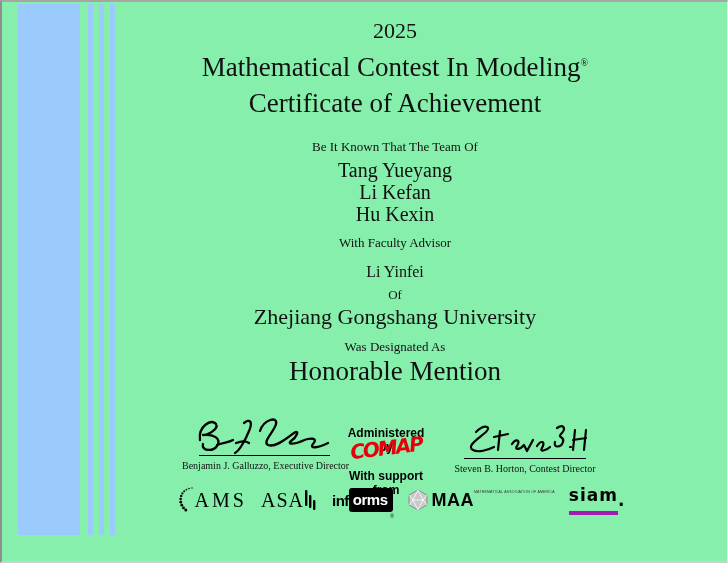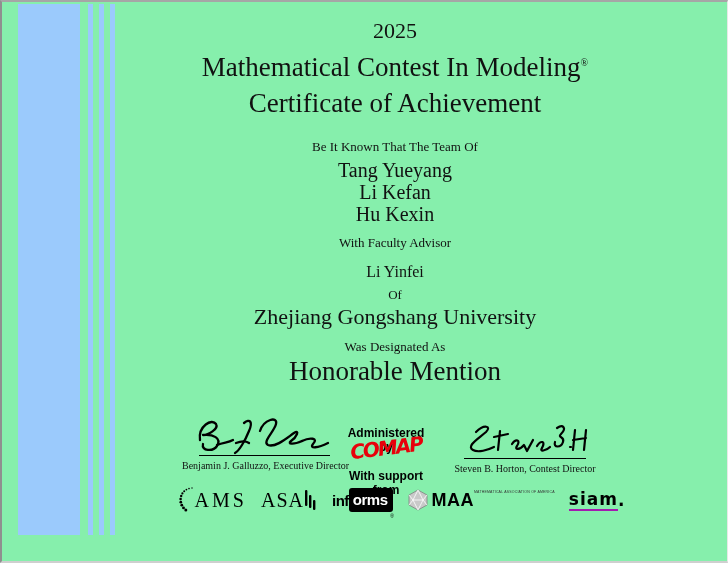--- a/index.html
+++ b/index.html
@@ -65,21 +65,21 @@
   .informs .orms-box {
     background:#000; color:#fff; border-radius:3px; padding:3px 5px 4px 4px;
     letter-spacing:-0.5px; position:relative;
   }
   .informs .reg { position:absolute; right:-1px; bottom:-7px; font-size:5px; color:#000; font-weight:normal; }
   .maa { gap:3px; }
   .maa-col { display:flex; flex-direction:row; align-items:flex-start; line-height:1; }
   .maa-text { font-family:"Liberation Sans", sans-serif; font-weight:bold; font-size:18px; letter-spacing:0.5px; }
   .maa-caption { font-family:"Liberation Sans", sans-serif; font-size:3.5px; letter-spacing:0.2px; color:#333; }
   .siam { font-family:"DejaVu Sans", sans-serif; font-weight:bold; font-size:17px; letter-spacing:1px; }
-  .siam .word { border-bottom:2px solid #a21caf; padding-bottom:0; }
+  .siam .word { border-bottom:4px solid #a21caf; padding-bottom:6px; }
 </style>
 </head>
 <body>
 
 <div class="page">
 
   <div class="stripe band"></div>
   <div class="stripe s1"></div>
   <div class="stripe s2"></div>
   <div class="stripe s3"></div>

